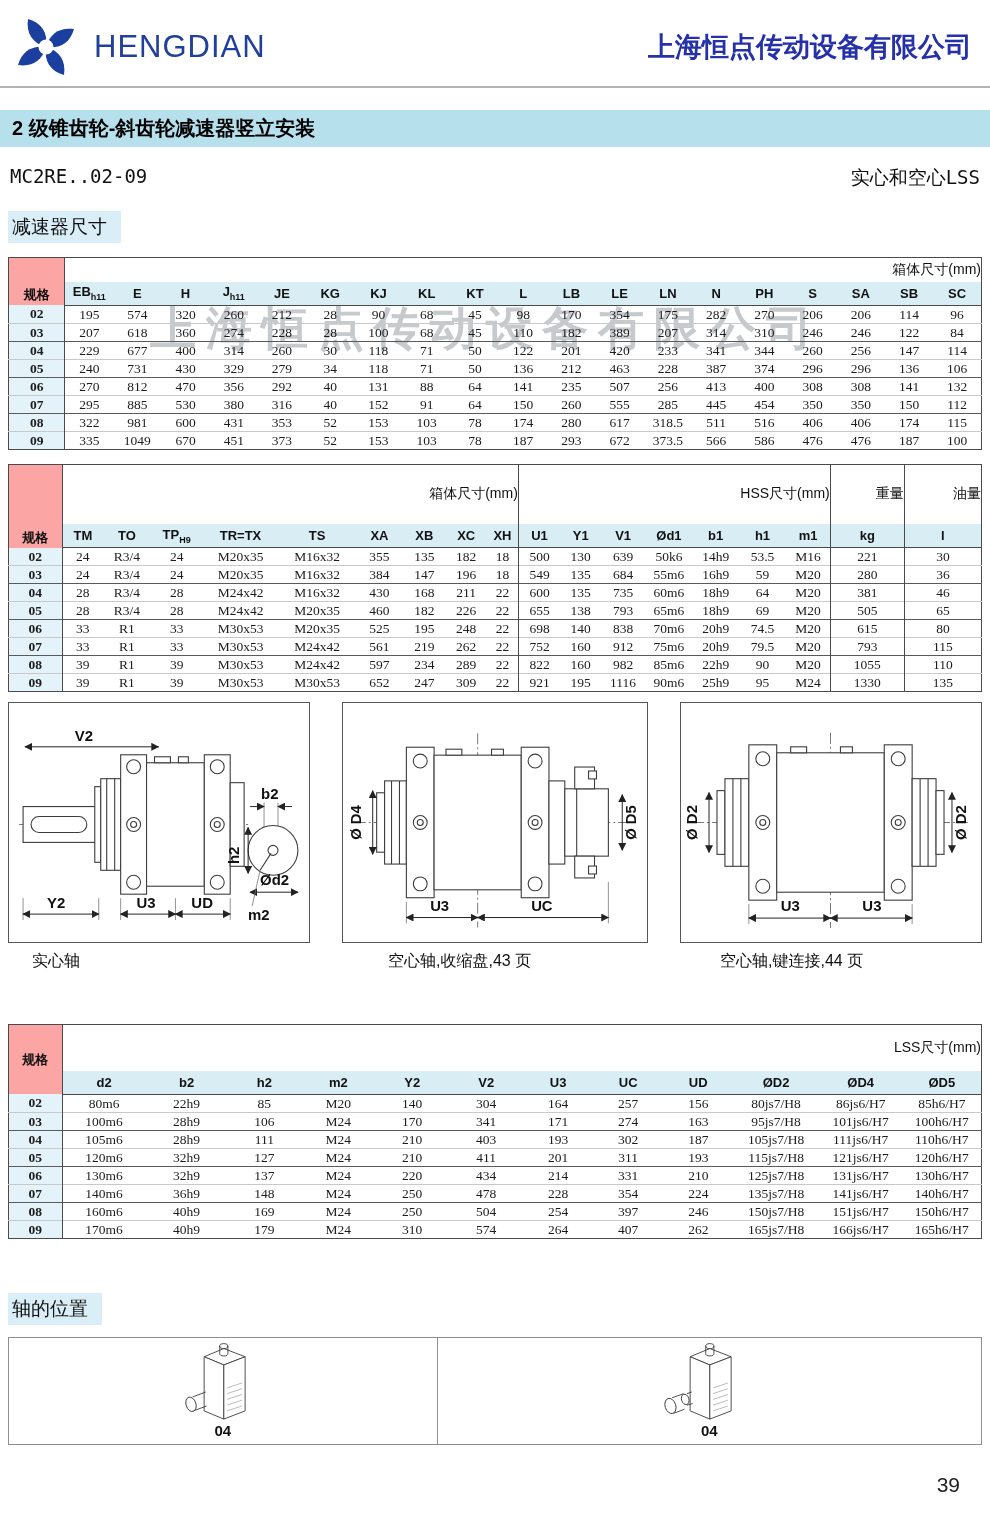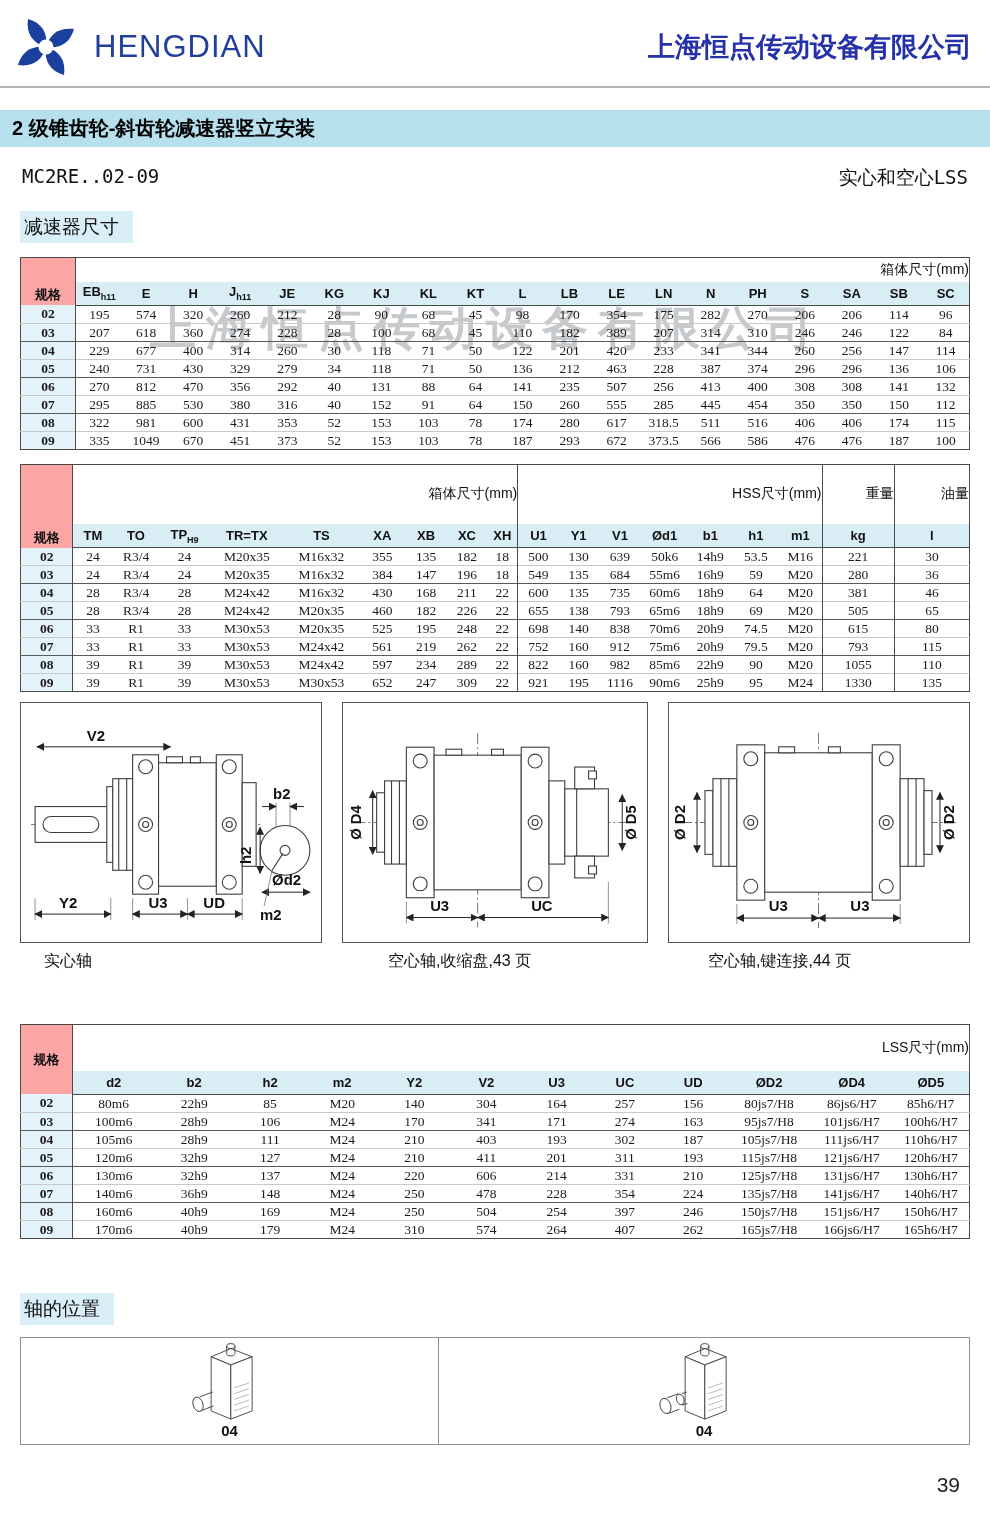--- a/index.html
+++ b/index.html
@@ -10,21 +10,21 @@
   
   .top{display:flex;justify-content:space-between;align-items:center;
        height:78px;padding:8px 18px 0 14px;border-bottom:2px solid #b3b3b3;}
   .logo-wrap{display:flex;align-items:center;gap:16px;}
   .brand{font-size:31px;letter-spacing:1px;color:#21409c;font-weight:500;}
   .company{font-size:27px;font-weight:bold;color:#2531a8;}
 
   
   .title-bar{margin-top:22px;background:#b5e0ec;padding:5px 12px;
              font-size:20px;font-weight:bold;color:#000;}
-  .page{padding:0 20px;}
+  .page{padding:0 8px;}
   .model-row{display:flex;justify-content:space-between;margin:18px 2px 0 2px;
              font-family:"DejaVu Sans Mono",monospace;font-size:19px;}
   .section-label{display:inline-block;background:#d9eef6;font-size:19px;
                  padding:3px 14px 3px 4px;margin-top:20px;}
 
   
   table.dim{width:100%;border-collapse:collapse;table-layout:fixed;
             border:1.5px solid #4a4a4a;margin-top:14px;}
   table.dim th{font-weight:bold;font-size:13px;text-align:center;padding:1px 0;}
   table.dim td{font-family:"Liberation Serif","DejaVu Serif",serif;font-size:13.5px;
@@ -803,21 +803,21 @@
             <td>121js6/H7</td>
             <td>120h6/H7</td>
           </tr>
           <tr class="group-start">
             <td class="spec">06</td>
             <td>130m6</td>
             <td>32h9</td>
             <td>137</td>
             <td>M24</td>
             <td>220</td>
-            <td>606</td>
+            <td>434</td>
             <td>214</td>
             <td>331</td>
             <td>210</td>
             <td>125js7/H8</td>
             <td>131js6/H7</td>
             <td>130h6/H7</td>
           </tr>
           <tr>
             <td class="spec">07</td>
             <td>140m6</td>

